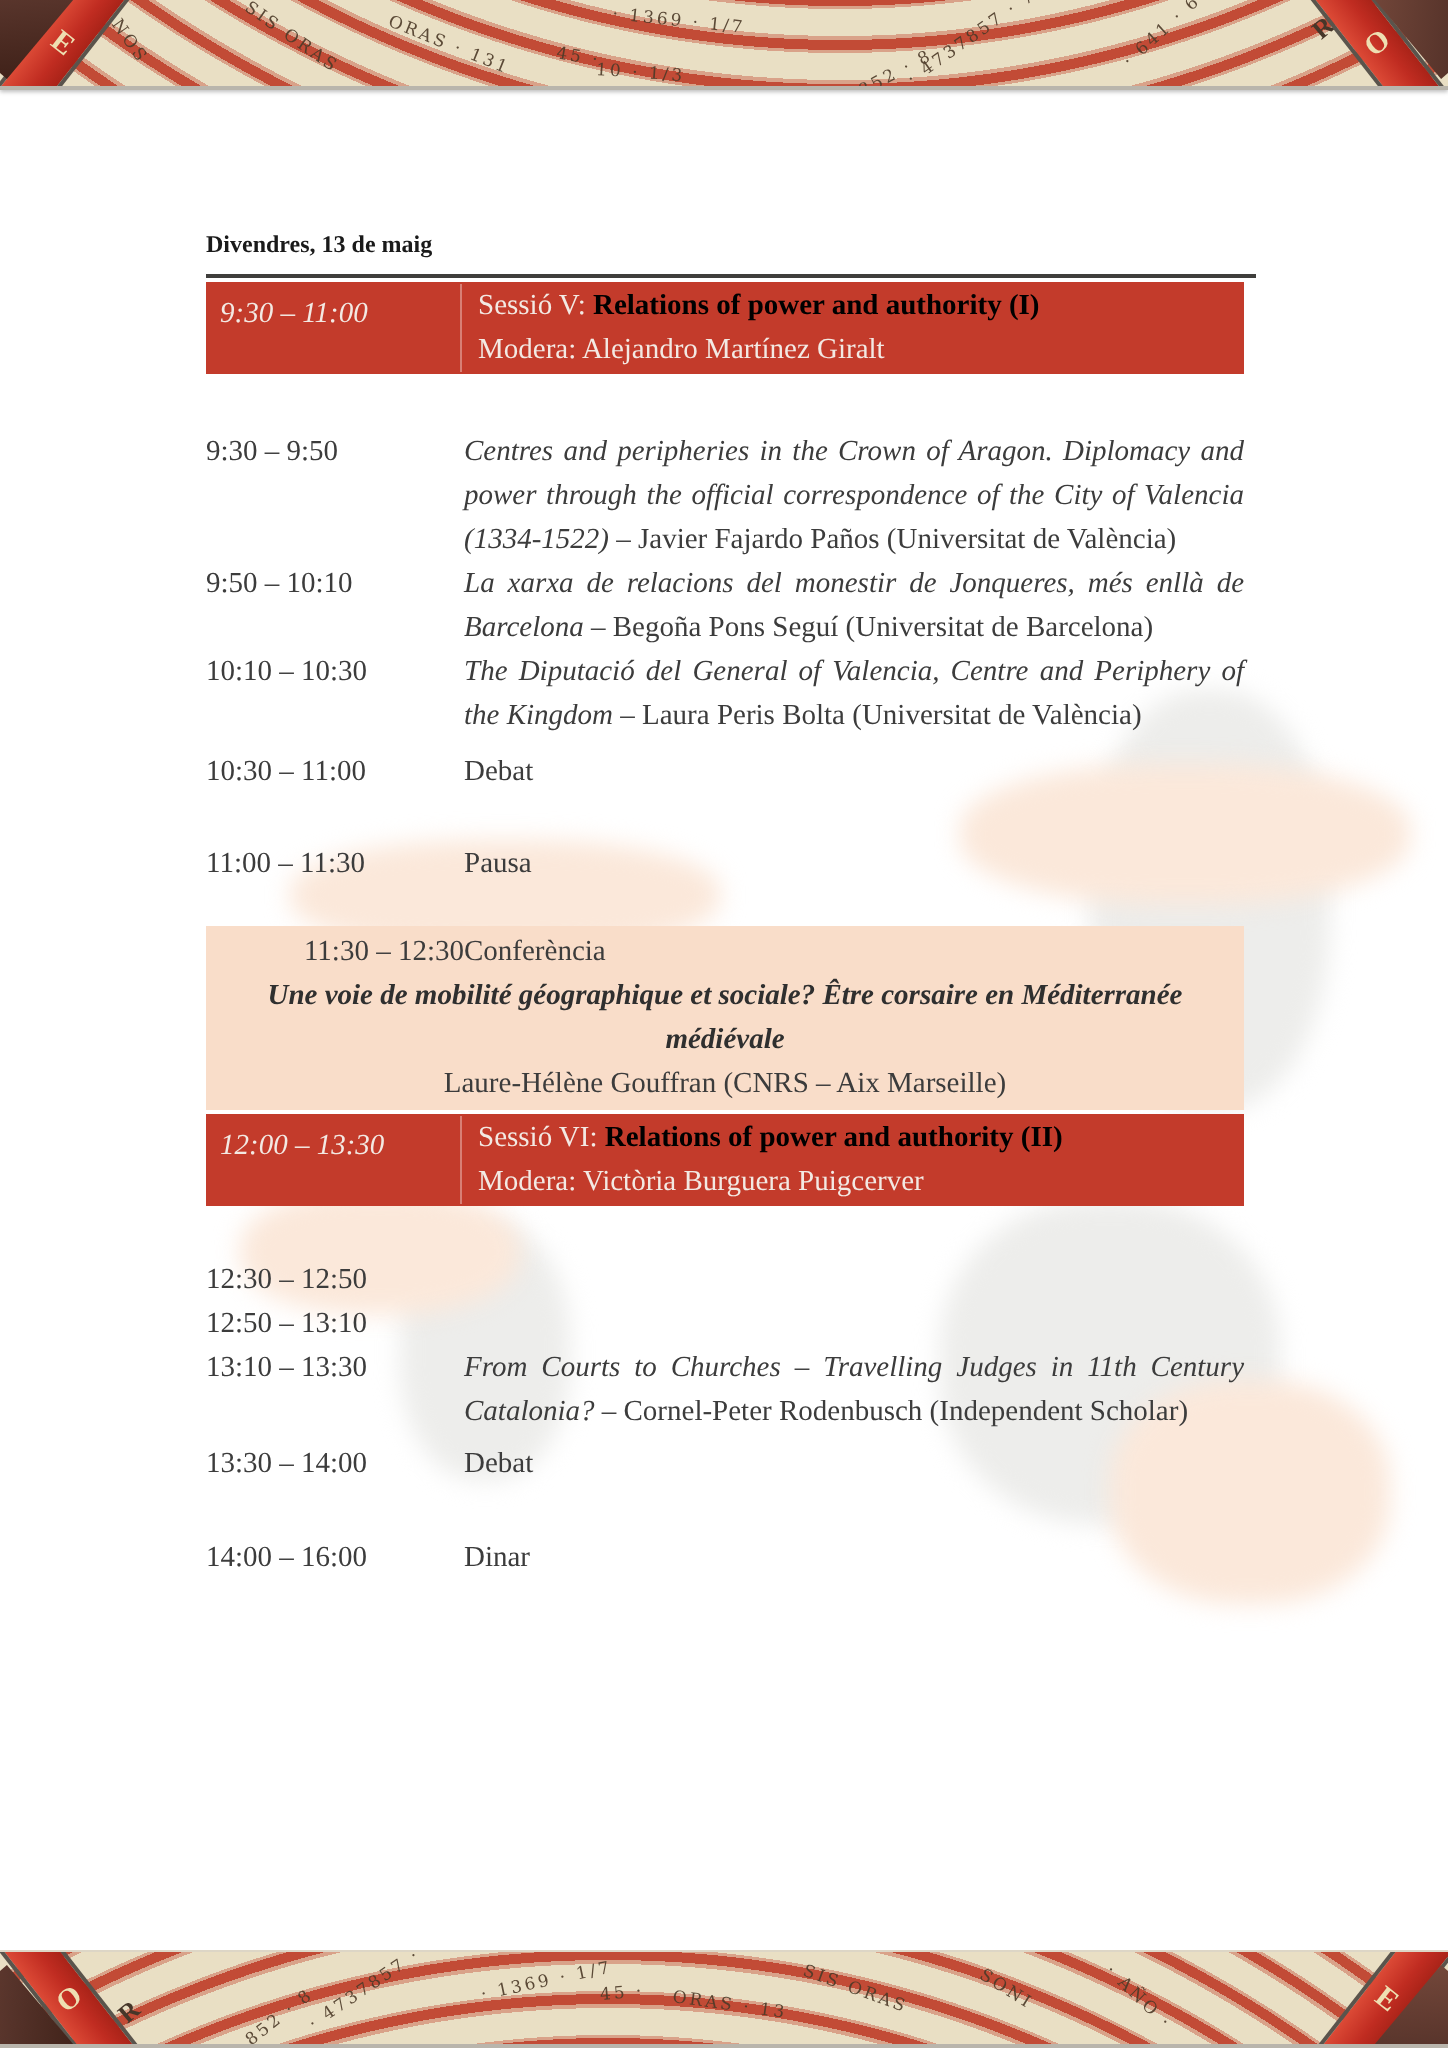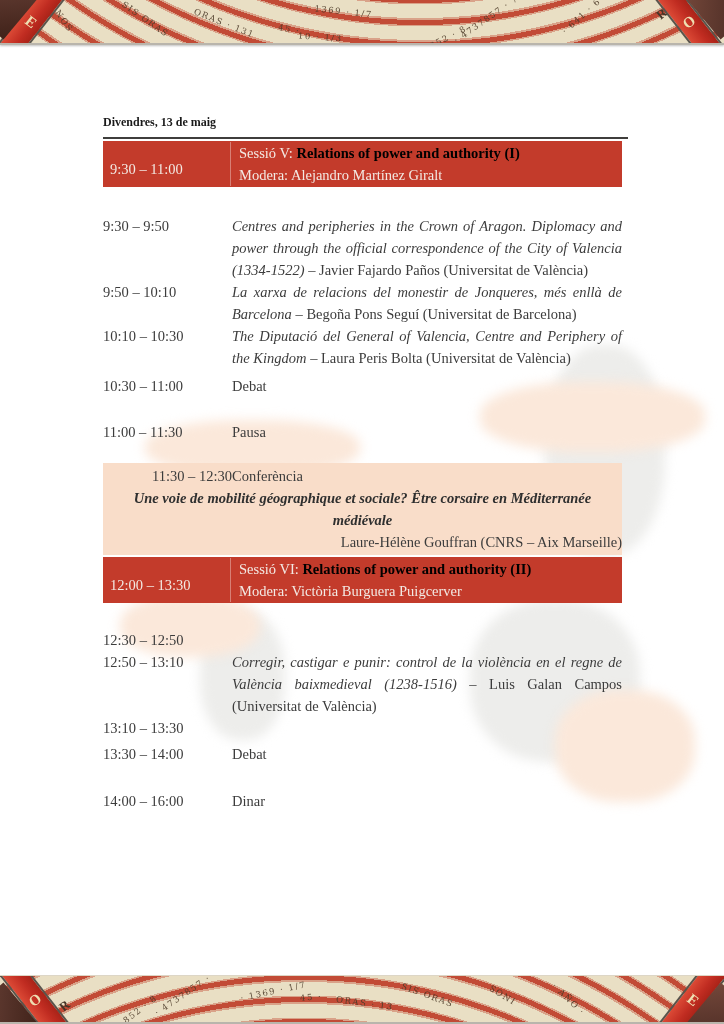--- a/index.html
+++ b/index.html
@@ -35,34 +35,34 @@
   .wm{position:absolute;z-index:0;border-radius:45%;filter:blur(6px);}
   .wm-gray{background:#ededeb;}
   .wm-peach{background:#fbe8da;}
 
   
   .content{position:absolute;left:103px;top:110px;width:519px;z-index:2;font-size:14.5px;}
   h1{margin:0;font-size:12px;line-height:24px;font-weight:bold;color:#1a1a1a;}
   .rule{width:525px;height:2px;background:#3f3e3c;margin-top:3px;}
 
   .banner{display:flex;background:#c33b2b;color:#f3e9e3;margin-top:2px;padding:1px 0;}
-  .banner .btime{flex:none;width:120px;padding:16px 0 0 7px;line-height:22px;}
+  .banner .btime{flex:none;width:120px;padding:4px 0 0 7px;line-height:22px;font-style:italic;}
   .banner .bdetail{flex:1;border-left:1px solid rgba(255,255,255,.35);padding-left:8px;}
   .banner p{margin:0;line-height:22px;}
   .banner strong{color:#000000;font-weight:bold;}
 
   .row{display:flex;line-height:22px;}
   .row .time{flex:none;width:129px;}
   .row .desc{flex:1;text-align:justify;}
   .desc .t{font-style:italic;}
 
   .conf{background:#f9ddc9;margin-top:20px;padding:2px 0;}
   .conf .row .time{padding-left:4px;width:125px;text-align:right;}
   .conf-title{margin:0;padding:0 26px;text-align:center;font-weight:bold;font-style:italic;line-height:22px;color:#2f2f2f;}
-  .conf-speaker{margin:0;text-align:right;line-height:22px;}
+  .conf-speaker{margin:0;text-align:center;line-height:22px;}
 
   .mt28{margin-top:28px;}.mt26{margin-top:26px;flex-direction:column;}.mt25{margin-top:25px;}
   .mt24{margin-top:24px;}.mt6{margin-top:6px;}.mt4{margin-top:4px;}
 </style>
 </head>
 <body>
 
 <div class="page">
 
   <div class="wm wm-gray" style="left:545px;top:345px;width:120px;height:210px;"></div>
@@ -149,25 +149,25 @@
         <p>Modera: Victòria Burguera Puigcerver</p>
       </div>
     </section>
 
     <div class="row mt26">
       <div class="time">12:30 – 12:50</div>
     </div>
 
     <div class="row">
       <div class="time">12:50 – 13:10</div>
-      <div class="desc"><span class="t">Corregir, castigar e punir: control de la violència en el regne de València baixmedieval (1238-1516)</span><span> – Luis Galan Campos (Universitat de València)</span></div>
     </div>
 
     <div class="row">
       <div class="time">13:10 – 13:30</div>
+      <div class="desc"><span class="t">From Courts to Churches – Travelling Judges in 11th Century Catalonia?</span><span> – Cornel-Peter Rodenbusch (Independent Scholar)</span></div>
     </div>
 
     <div class="row mt4">
       <div class="time">13:30 – 14:00</div>
       <div class="desc"><span>Debat</span></div>
     </div>
 
     <div class="row mt25">
       <div class="time">14:00 – 16:00</div>
       <div class="desc"><span>Dinar</span></div>

